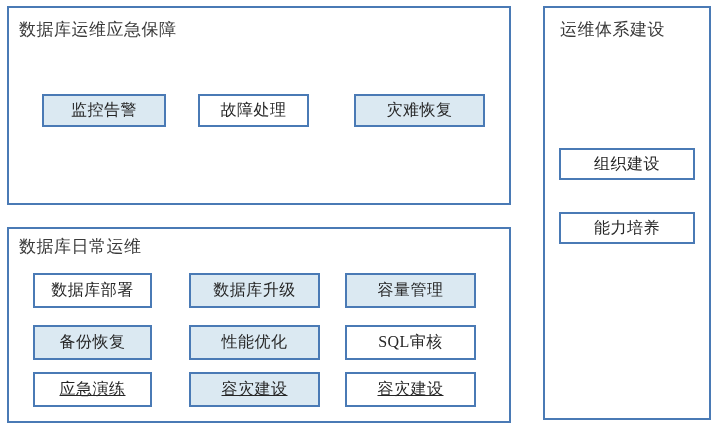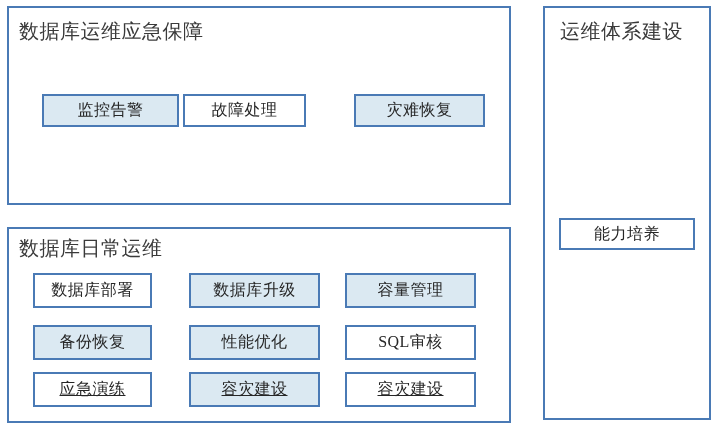--- a/index.html
+++ b/index.html
@@ -44,25 +44,26 @@
   }
   #panel-system {
     left: 543px;
     top: 6px;
     width: 168px;
     height: 414px;
   }
 
   .panel-title {
     position: absolute;
-    font-size: 20px;
+    font-size: 17px;
     line-height: 20px;
     color: #3a3a3a;
     white-space: nowrap;
     letter-spacing: 0.5px;
+    font-family: Liberation Mono, monospace;
   }
   #panel-emergency .panel-title { left: 10px; top: 13px; }
   #panel-daily .panel-title { left: 10px; top: 9px; }
   #panel-system .panel-title { left: 15px; top: 13px; }
 
   
   .node {
     position: absolute;
     box-sizing: border-box;
     border: 2px solid #4a7ab5;
@@ -72,36 +73,36 @@
     font-size: 16px;
     color: #262626;
     white-space: nowrap;
     letter-spacing: 0.5px;
   }
   .node.fill-blue { background: #dbe9f2; }
   .node.fill-white { background: #ffffff; }
 
   
   .erow { top: 86px; height: 33px; }
-  #node-monitor-alert { left: 33px;  width: 137px; }
-  #node-fault-handling { left: 174px; width: 123px; }
+  #node-monitor-alert { left: 33px;  width: 124px; }
+  #node-fault-handling { left: 189px; width: 111px; }
   #node-disaster-recovery { left: 345px; width: 131px; }
 
   
   .dcol-1 { left: 33px;  width: 119px; }
   .dcol-2 { left: 189px; width: 131px; }
   .dcol-3 { left: 345px; width: 131px; }
   .drow-1 { top: 273px; height: 35px; }
   .drow-2 { top: 325px; height: 35px; }
   .drow-3 { top: 372px; height: 35px; text-decoration: underline; }
 
   
   .sysnode { left: 559px; width: 136px; height: 32px; }
   #node-org-building { top: 148px; }
-  #node-capability-training { top: 218px; justify-content: center; }
+  #node-capability-training { top: 212px; justify-content: center; }
 </style>
 </head>
 <body>
 
 <div class="canvas">
 
   <div class="panel" id="panel-emergency">
     <div class="panel-title">数据库运维应急保障</div>
 
     <div class="node erow fill-blue" id="node-monitor-alert">
@@ -148,17 +149,20 @@
     <span>容灾建设</span>
   </div>
   <div class="node dcol-3 drow-3 fill-white">
     <span>容灾建设</span>
   </div>
 
   <div class="panel" id="panel-system">
     <div class="panel-title">运维体系建设</div>
   </div>
 
+  <div class="node sysnode fill-white" id="node-org-building">
+    <span>组织建设</span>
+  </div>
   <div class="node sysnode fill-white" id="node-capability-training">
     <span>能力培养</span>
   </div>
 
 </div>
 
 </body></html>

